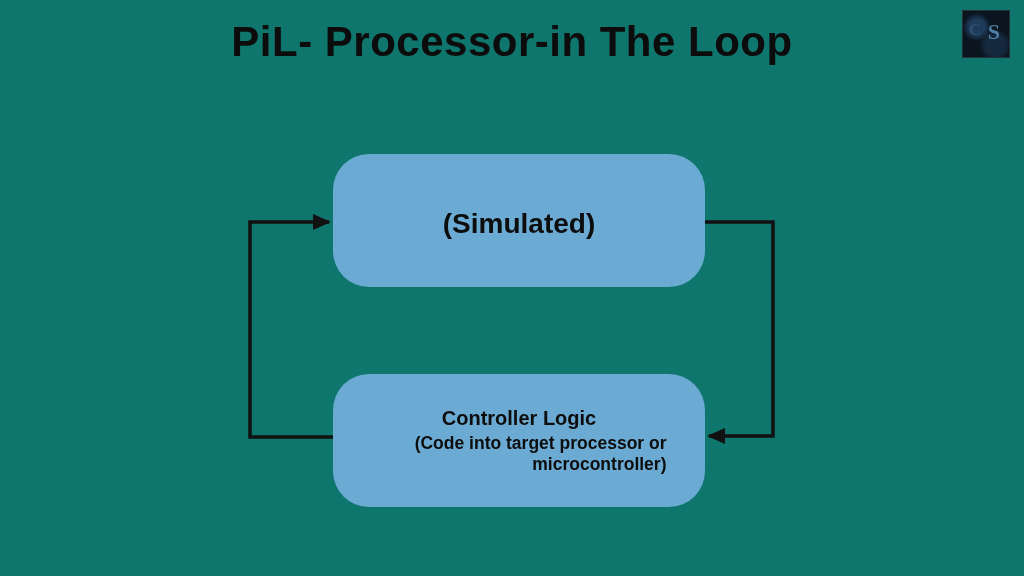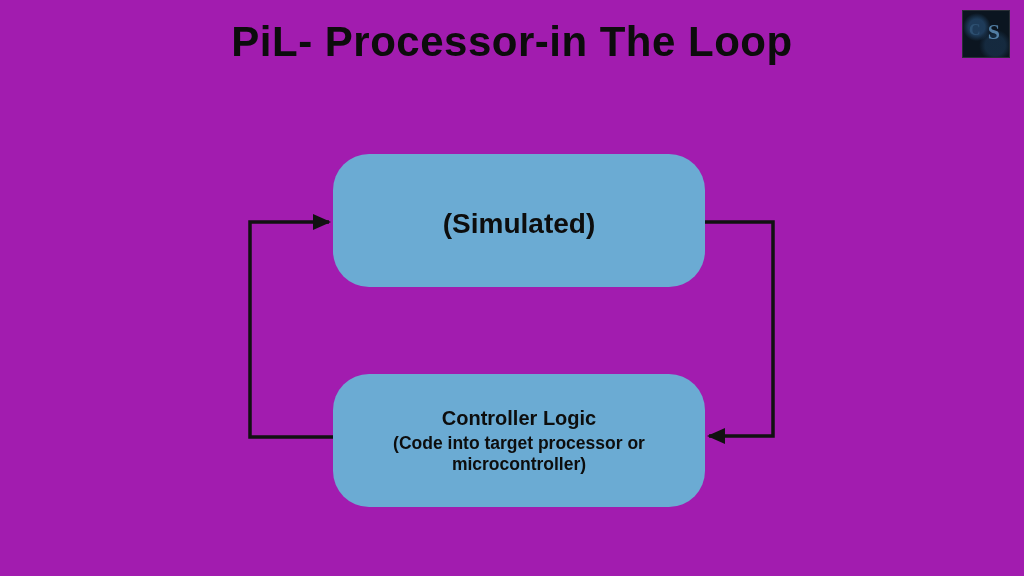--- a/index.html
+++ b/index.html
@@ -5,21 +5,21 @@
   html, body {
     margin: 0;
     padding: 0;
     background: #ffffff;
     font-family: "Liberation Sans", "DejaVu Sans", sans-serif;
   }
   #stage {
     position: relative;
     width: 1024px;
     height: 576px;
-    background: #a21caf;
+    background: #0f766e;
     overflow: hidden;
   }
   .page-title {
     position: absolute;
     top: 18px;
     left: 0;
     width: 1024px;
     text-align: center;
     font-size: 42px;
     font-weight: 700;
@@ -86,20 +86,21 @@
   .node--controller .node-title { font-size: 20px; }
   .node-subtitle {
     font-weight: 700;
     line-height: 1.2;
   }
   .node--plant .node-subtitle { font-size: 28px; margin-top: 6px; }
   .node--controller .node-subtitle {
     font-size: 17.5px;
     max-width: 295px;
     margin-top: 3px;
+    text-align: right;
   }
   .edges-svg {
     position: absolute;
     left: 0;
     top: 0;
     width: 1024px;
     height: 576px;
     pointer-events: none;
   }
 </style>

